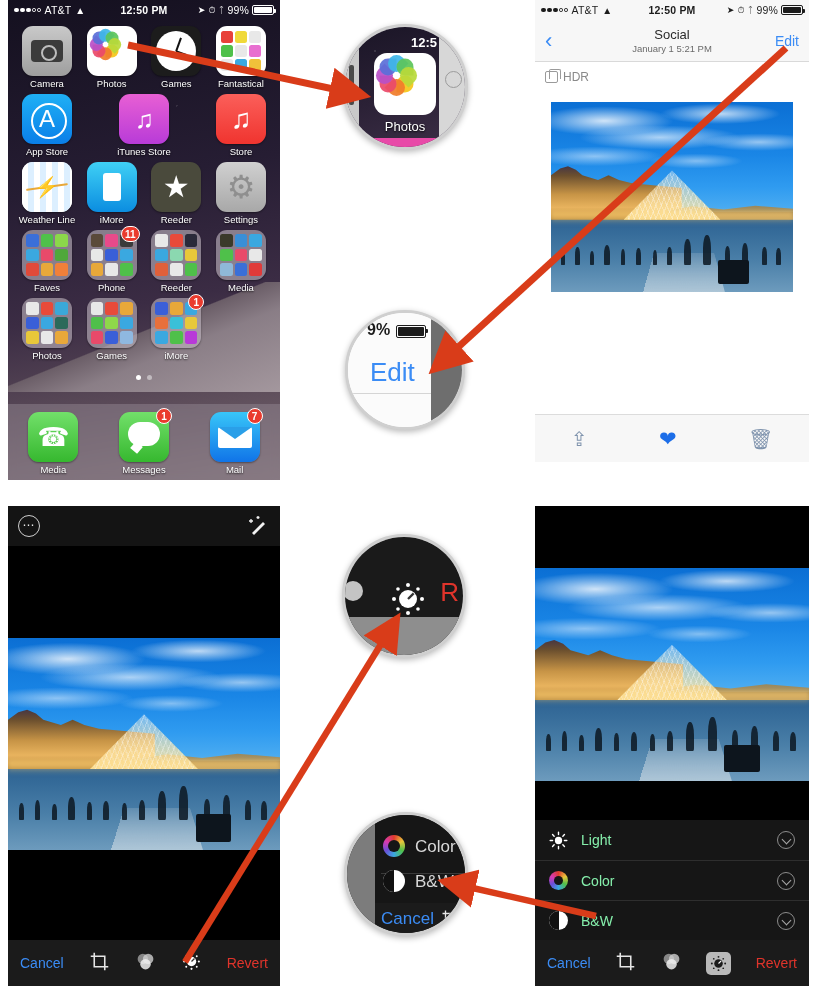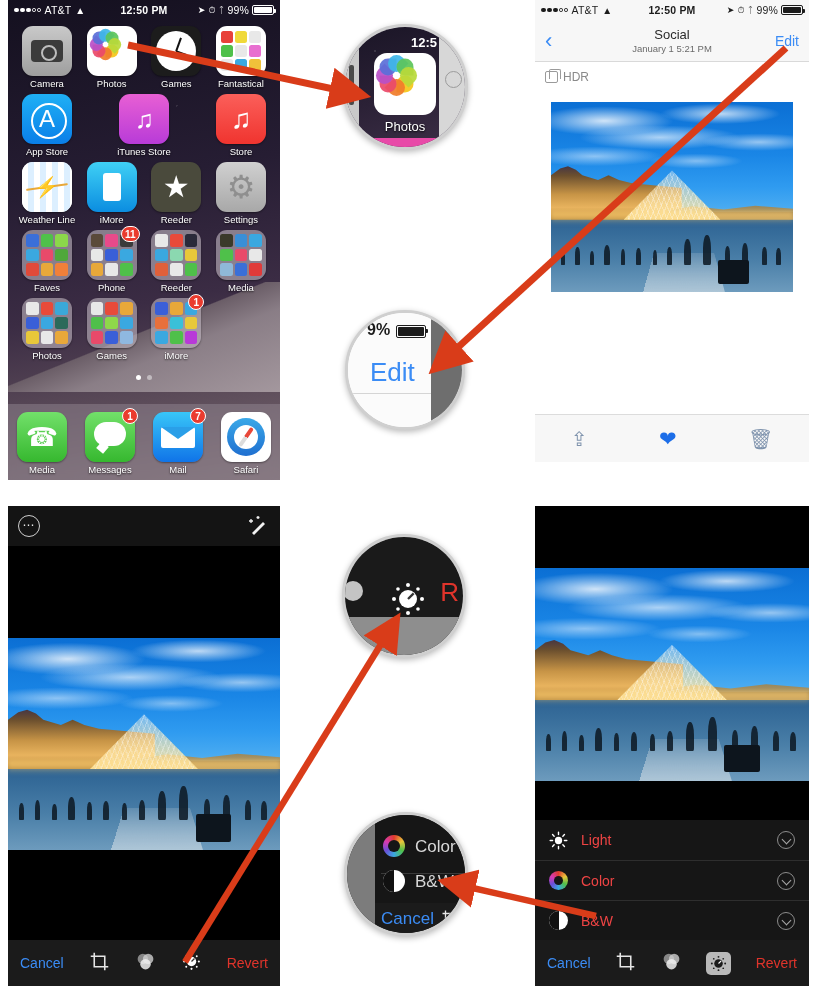--- a/index.html
+++ b/index.html
@@ -178,21 +178,21 @@
     display:flex; align-items:center; justify-content:space-between; padding:0 12px;
   }
   .ed-cancel{color:#3b8cf5;font-size:14px;}
   .ed-revert{color:#e0342b;font-size:14px;}
 
   
   #editor2 { left:535px; top:506px; width:274px; height:480px; background:#000; }
   .adj-list { position:absolute; left:0; right:0; bottom:46px; background:#161616; }
   .adj-row { height:40px; display:flex; align-items:center; padding:0 14px; border-top:1px solid #2e2e2e; }
   .adj-row:first-child { border-top:none; }
-  .adj-label { color:#ef4444; font-size:14px; margin-left:13px; }
+  .adj-label { color:#86efac; font-size:14px; margin-left:13px; }
   .chev { margin-left:auto; width:18px; height:18px; border-radius:50%; border:1.3px solid #8c8c8c; position:relative;}
   .chev::after{content:"";position:absolute;left:4.5px;top:4px;width:6px;height:6px;border-right:1.4px solid #a8a8a8;border-bottom:1.4px solid #a8a8a8;transform:rotate(45deg);}
   .ico-sun{width:19px;height:19px;position:relative;flex:0 0 auto;}
   .ico-wheel{width:19px;height:19px;border-radius:50%;flex:0 0 auto;
     background:conic-gradient(#e03b2e,#e8c63a,#4fc04a,#3aa8e0,#6b4fd8,#d83ab0,#e03b2e);
     position:relative;}
   .ico-wheel::after{content:"";position:absolute;inset:5px;border-radius:50%;background:#161616;}
   .ico-bw{width:19px;height:19px;border-radius:50%;background:#fff;position:relative;flex:0 0 auto;overflow:hidden;}
   .ico-bw::after{content:"";position:absolute;left:0;top:0;width:50%;height:100%;background:#111;}
 
@@ -478,28 +478,20 @@
         </div>
         <div class="lbl">Messages</div>
       </div>
       <div class="app">
         <span class="badge">7</span>
         <div class="tile t-mail">
           <div style="position:absolute;left:8px;top:15px;width:34px;height:21px;background:#fff;border-radius:2px"></div>
           <div style="position:absolute;left:8px;top:15px;width:0;height:0;border-left:17px solid transparent;border-right:17px solid transparent;border-top:12px solid #2a9fe8"></div>
         </div>
         <div class="lbl">Mail</div>
-      </div>
-      <div class="app">
-        <div class="tile t-safari">
-          <div style="position:absolute;left:6px;top:6px;width:38px;height:38px;border-radius:50%;background:linear-gradient(#3aa8e8,#1f6fd0)"></div>
-          <div style="position:absolute;left:13px;top:13px;width:24px;height:24px;border-radius:50%;background:#fff"></div>
-          <div style="position:absolute;left:23px;top:14px;width:4px;height:22px;background:linear-gradient(#e8483a 50%,#dcdcdc 50%);transform:rotate(35deg);border-radius:2px"></div>
-        </div>
-        <div class="lbl">Safari</div>
       </div>
     </div>
   </div>
 
   <div class="panel" id="viewer">
     <div class="statusbar">
       <span class="sb-left">
         <span class="sb-dots">
           <i></i>
             <i></i>

